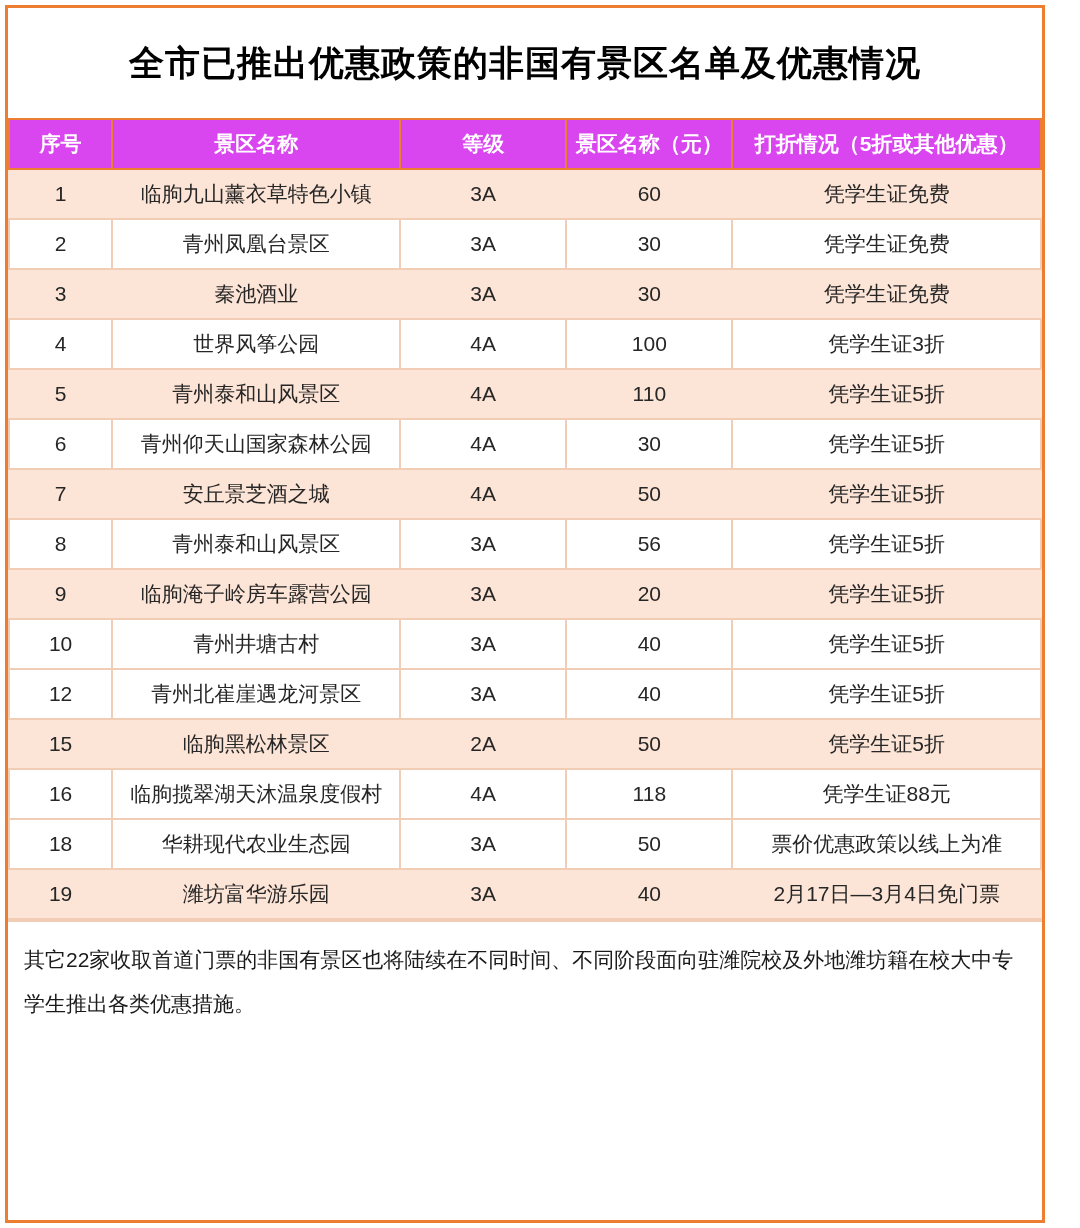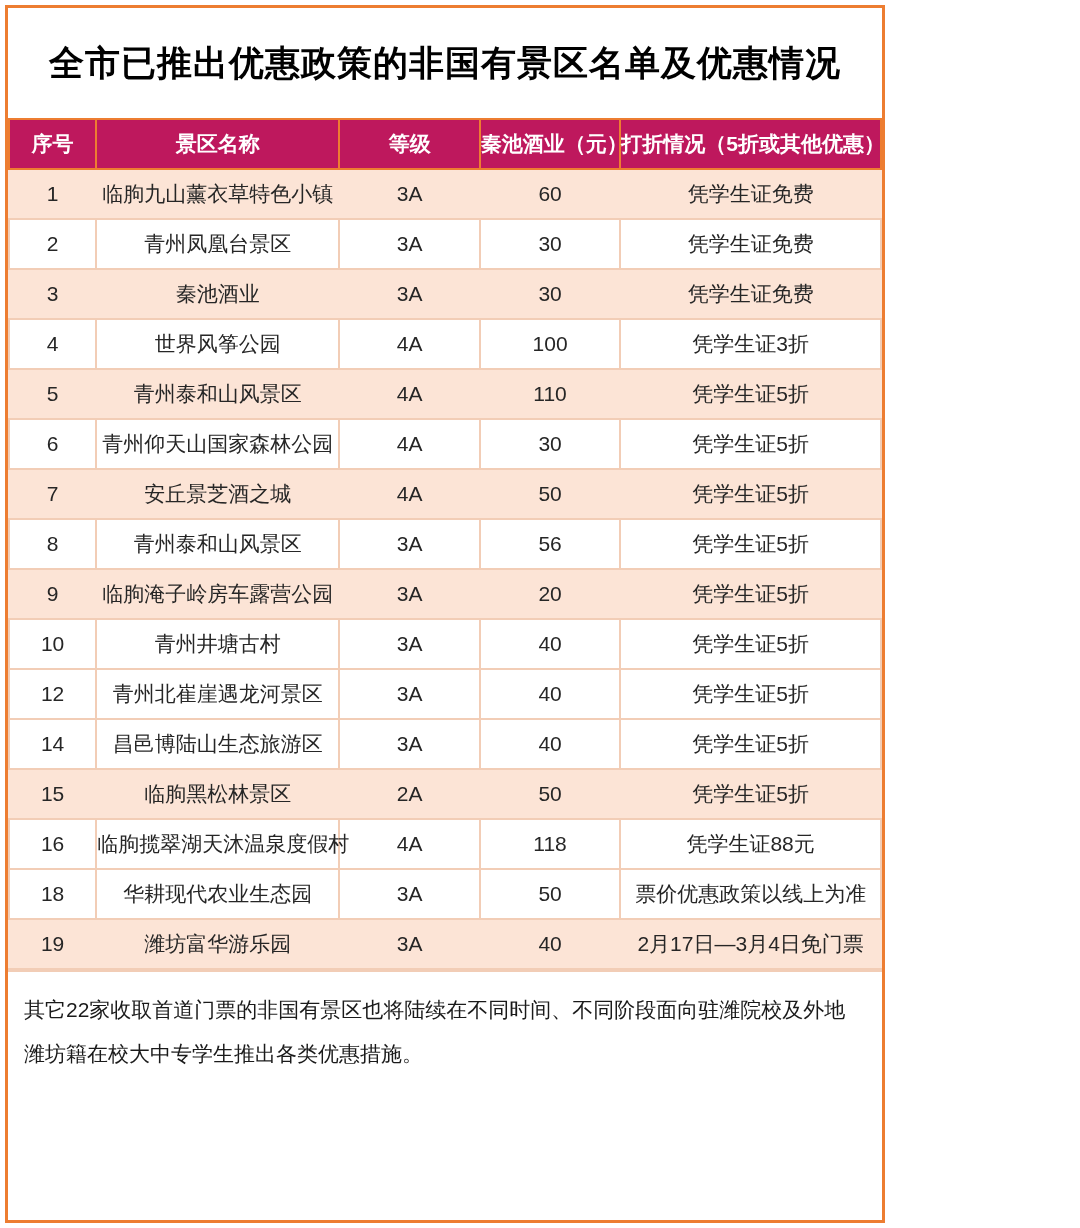--- a/index.html
+++ b/index.html
@@ -4,21 +4,21 @@
 <style>
   * { margin: 0; padding: 0; box-sizing: border-box; }
   html, body {
     width: 1080px; height: 1228px;
     background: #ffffff;
     font-family: "Liberation Sans", "DejaVu Sans", sans-serif;
   }
   .frame {
     position: absolute;
     left: 5px; top: 5px;
-    width: 880px; height: 1218px;
+    width: 1040px; height: 1218px;
     border: 3px solid #ed7d31;
     background: #ffffff;
     display: flex;
     flex-direction: column;
     overflow: hidden;
   }
   .title-band {
     height: 110px;
     display: flex;
     align-items: center;
@@ -37,21 +37,21 @@
     border-collapse: collapse;
     table-layout: fixed;
   }
   table.spots col.c-index   { width: 10.0%; }
   table.spots col.c-name    { width: 27.9%; }
   table.spots col.c-level   { width: 16.1%; }
   table.spots col.c-price   { width: 16.1%; }
   table.spots col.c-discount{ width: 29.9%; }
   table.spots th {
     height: 50px;
-    background: #be185d;
+    background: #d946ef;
     color: #ffffff;
     font-size: 21px;
     font-weight: 700;
     text-align: center;
     vertical-align: middle;
     border: 2px solid #ed7d31;
     white-space: nowrap;
   }
   table.spots td {
     height: 50px;
@@ -93,21 +93,21 @@
         <col class="c-name">
         <col class="c-level">
         <col class="c-price">
         <col class="c-discount">
     </colgroup>
     <thead>
       <tr>
           <th>序号</th>
           <th>景区名称</th>
           <th>等级</th>
-          <th>秦池酒业（元）</th>
+          <th>景区名称（元）</th>
           <th>打折情况（5折或其他优惠）</th>
         </tr>
     </thead>
     <tbody>
         <tr class="alt">
           <td>1</td>
           <td>临朐九山薰衣草特色小镇</td>
           <td>3A</td>
           <td>60</td>
           <td>凭学生证免费</td>
@@ -171,27 +171,20 @@
         <tr>
           <td>10</td>
           <td>青州井塘古村</td>
           <td>3A</td>
           <td>40</td>
           <td>凭学生证5折</td>
         </tr>
         <tr>
           <td>12</td>
           <td>青州北崔崖遇龙河景区</td>
-          <td>3A</td>
-          <td>40</td>
-          <td>凭学生证5折</td>
-        </tr>
-        <tr>
-          <td>14</td>
-          <td>昌邑博陆山生态旅游区</td>
           <td>3A</td>
           <td>40</td>
           <td>凭学生证5折</td>
         </tr>
         <tr class="alt">
           <td>15</td>
           <td>临朐黑松林景区</td>
           <td>2A</td>
           <td>50</td>
           <td>凭学生证5折</td>

